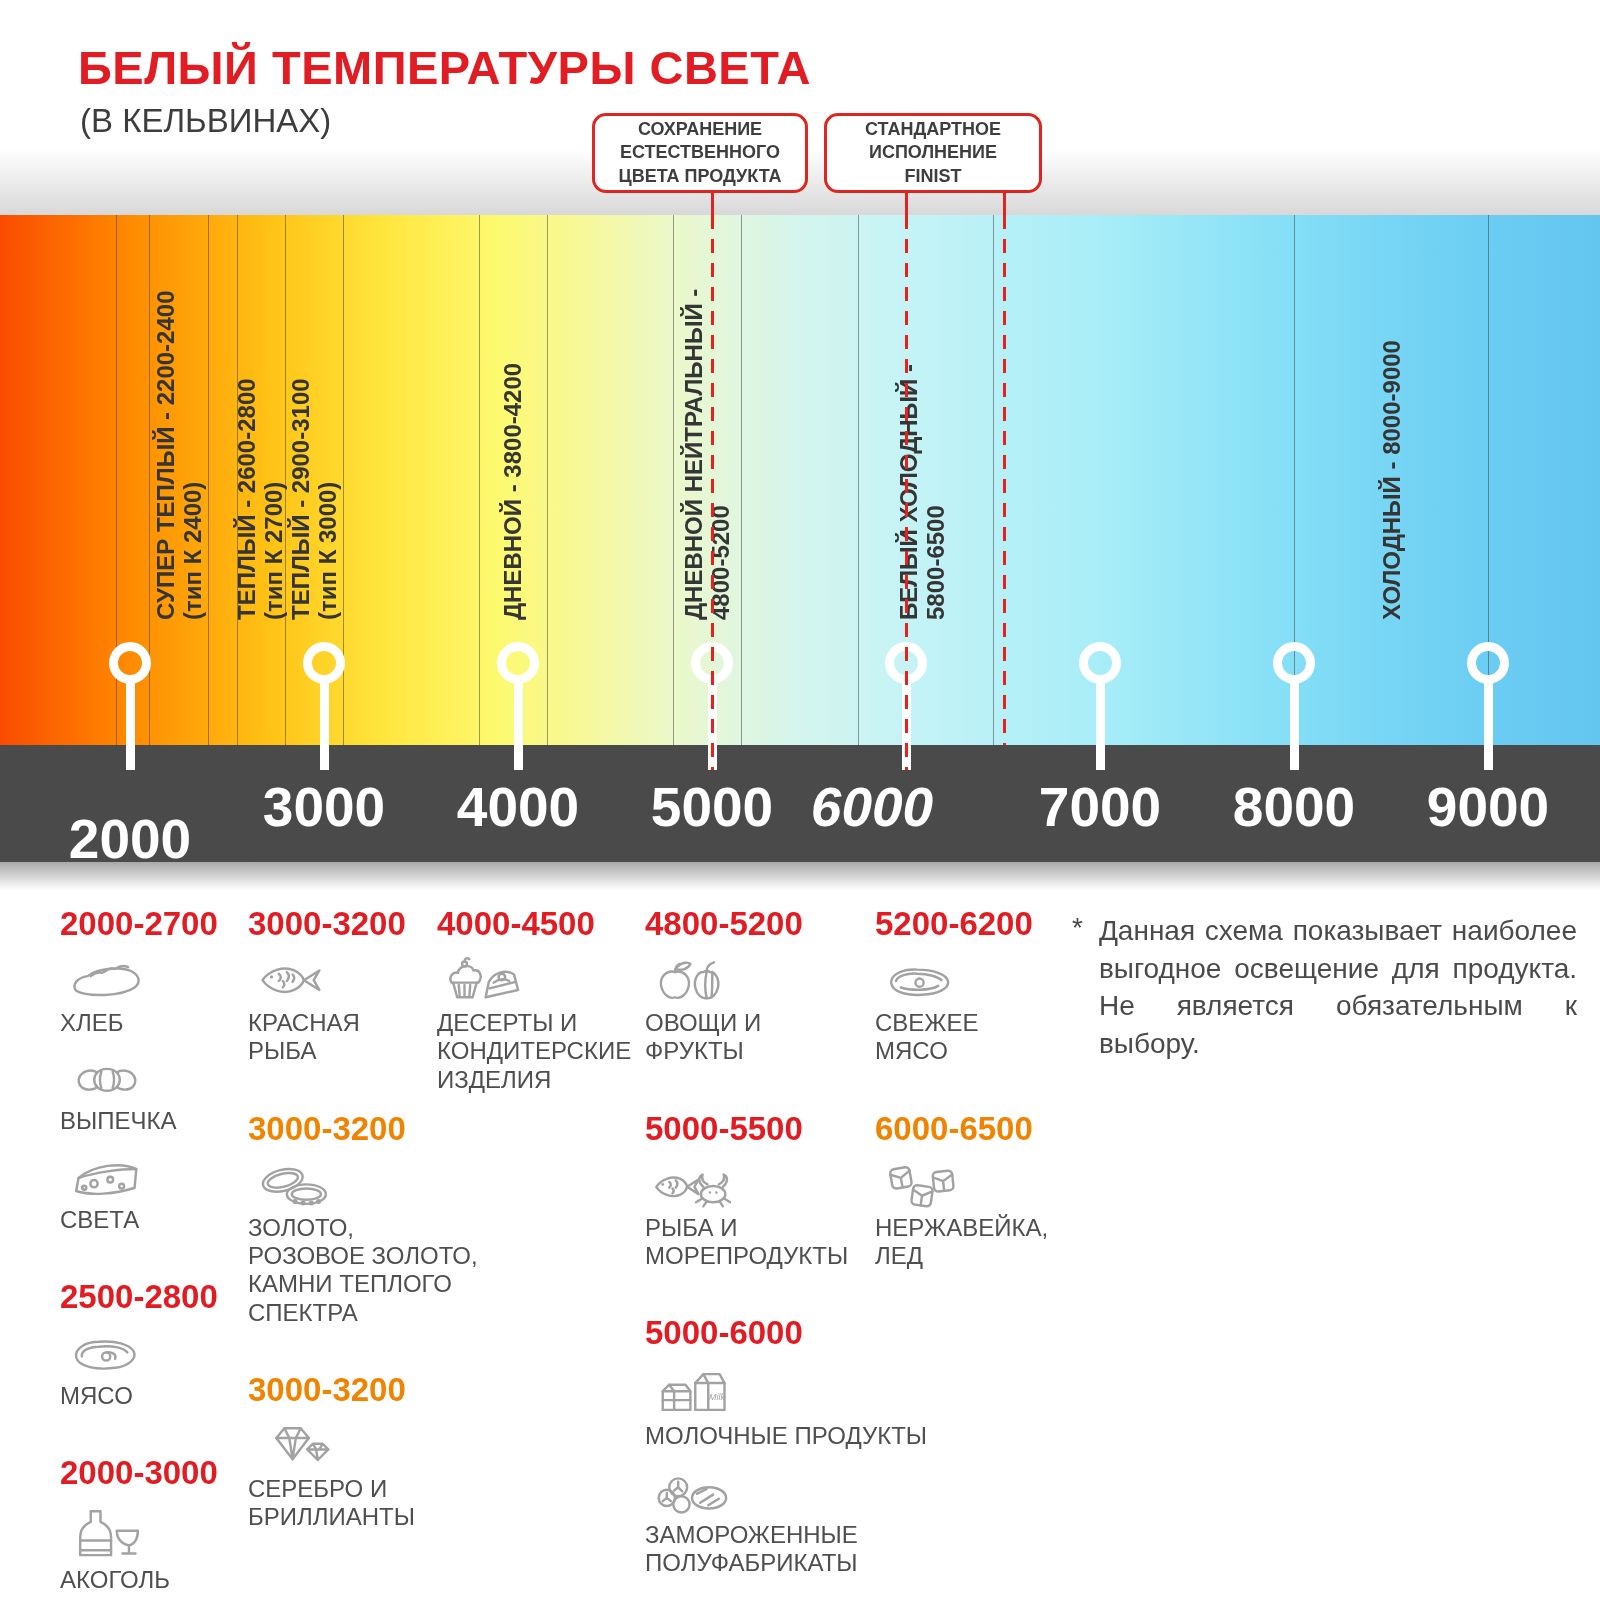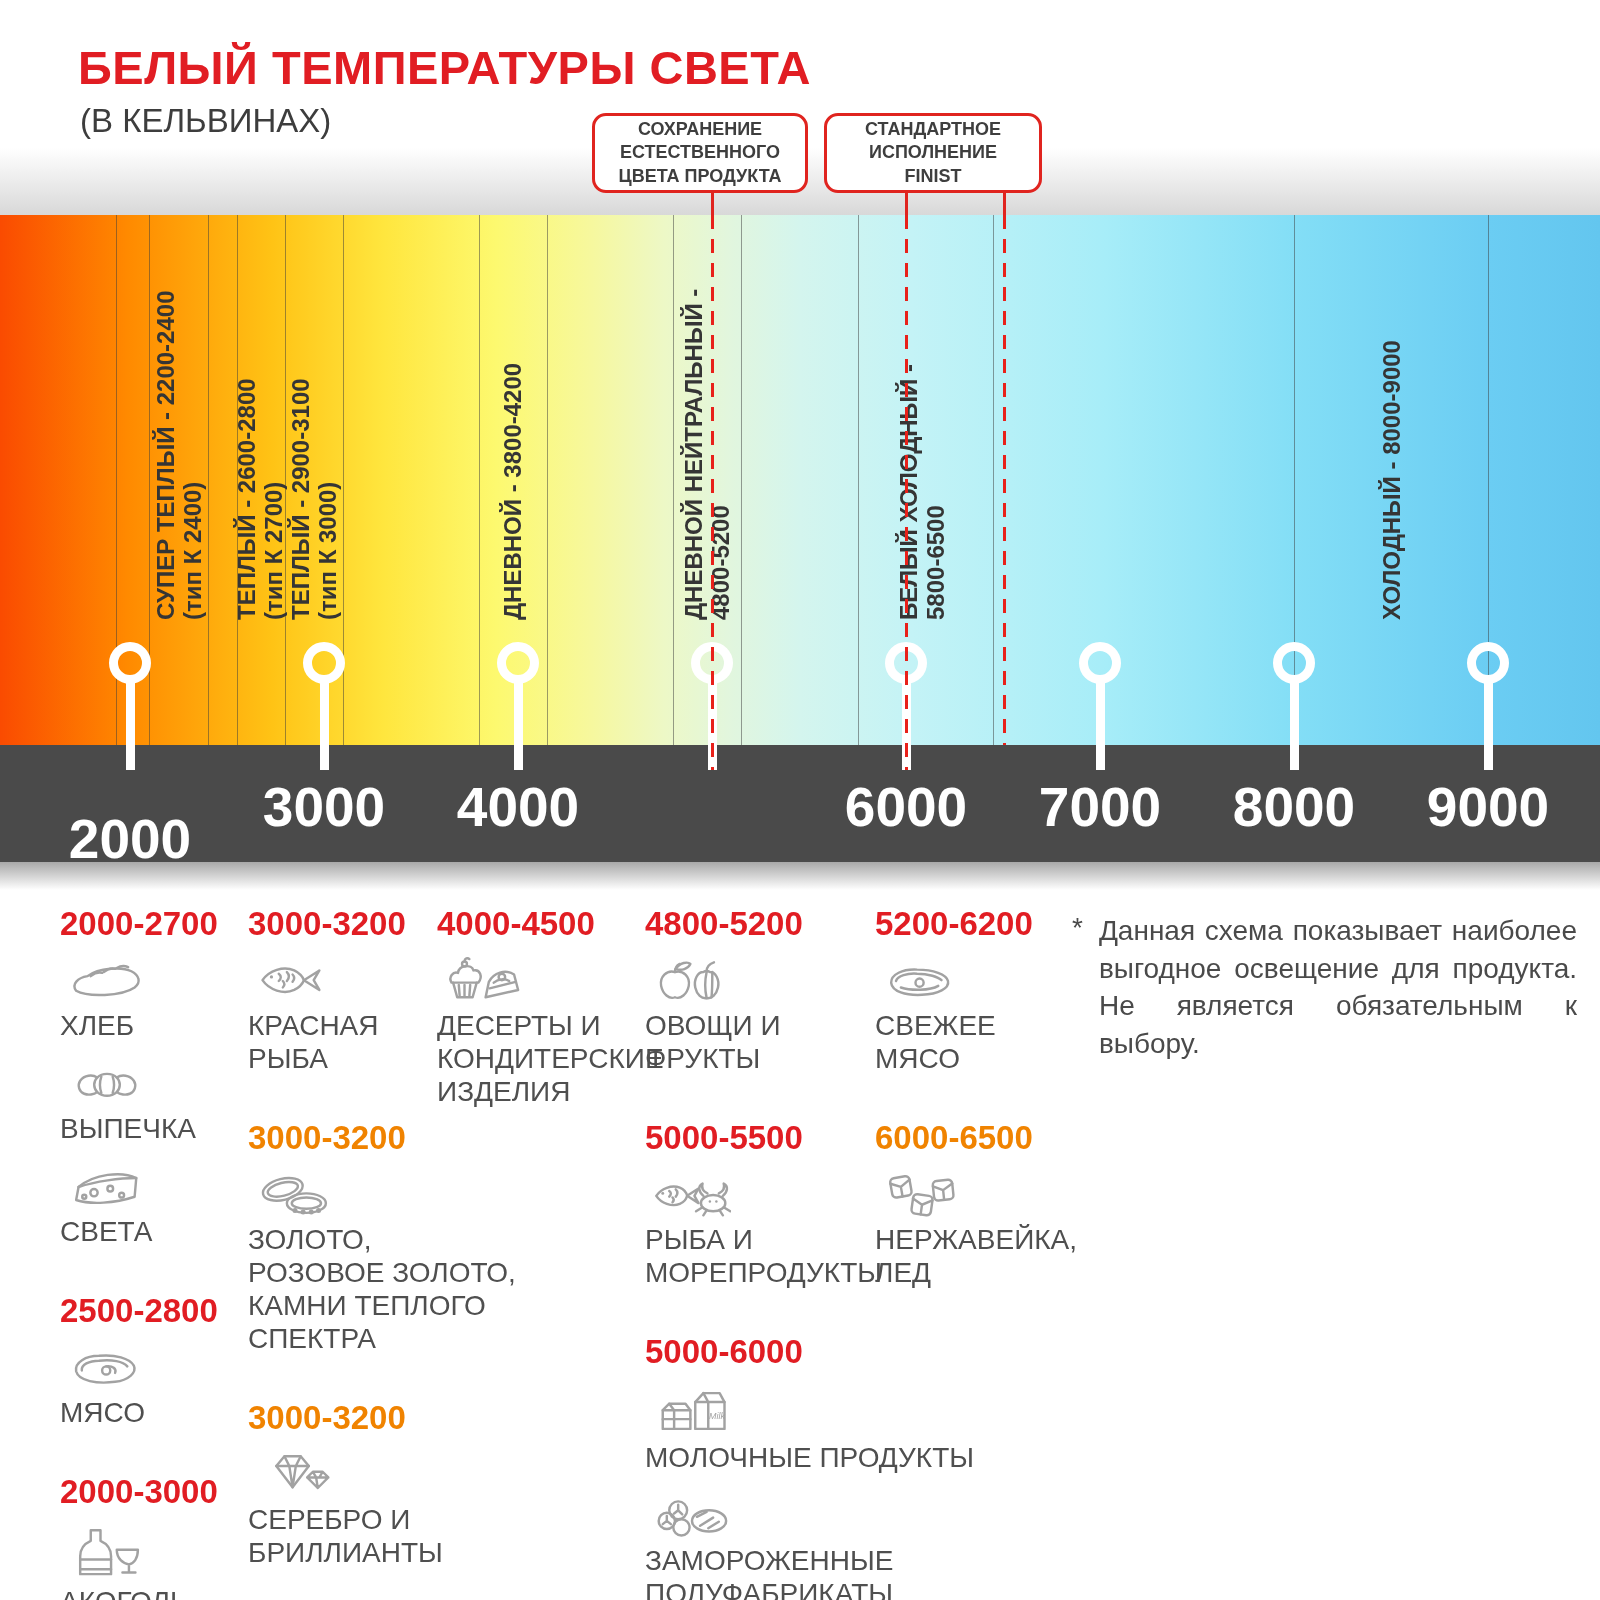--- a/index.html
+++ b/index.html
@@ -44,21 +44,21 @@
 
   .products{position:absolute;left:0;top:905px;width:1412px;height:695px;}
   .pcol{position:absolute;top:0;}
   .pgroup{margin-bottom:44px;}
   .prange{font-size:33px;font-weight:bold;margin-bottom:12px;}
   .prange.red{color:#e11d23;}
   .prange.orange{color:#f08300;}
   .pitem{margin-bottom:16px;}
   .picon{display:block;margin:2px 0 2px 8px;color:#a2a2a2;font-style:italic;}
   .picon svg{display:block;}
-  .plabel{font-size:28px;color:#4f4f4f;line-height:1.18;white-space:pre;}
+  .plabel{font-size:24px;color:#4f4f4f;line-height:1.18;white-space:pre;}
 
   .footnote{position:absolute;left:1072px;top:912px;width:505px;display:flex;gap:16px;
             font-size:28px;color:#4a4a4a;}
   .footnote .star{flex:0 0 auto;font-weight:normal;}
   .footnote .ftext{text-align:justify;line-height:1.34;}
 </style>
 </head>
 <body>
 
 <div class="stage">
@@ -109,21 +109,22 @@
       <div class="pin-circle" style="left: 1273px;"></div>
       <div class="pin-stem" style="left: 1289.5px;"></div>
       <div class="pin-circle" style="left: 1467px;"></div>
       <div class="pin-stem" style="left: 1483.5px;"></div>
     </div>
 
   <div class="darkbar" id="darkbar">
       <div class="tick" style="left: 30px; margin-top: 32px;">2000</div>
       <div class="tick" style="left: 224px;">3000</div>
       <div class="tick" style="left: 418px;">4000</div>
-      <div class="tick" style="left: 806px;">6000</div>
+      <div class="tick" style="left: 612px;">5000</div>
+      <div class="tick" style="left: 772px; font-style: italic;">6000</div>
       <div class="tick" style="left: 1000px;">7000</div>
       <div class="tick" style="left: 1194px;">8000</div>
       <div class="tick" style="left: 1388px;">9000</div>
     </div>
   <div class="barshadow"></div>
 
   <div class="callout" id="callout-preserve">
     <span>СОХРАНЕНИЕ
 ЕСТЕСТВЕННОГО
 ЦВЕТА ПРОДУКТА</span>

